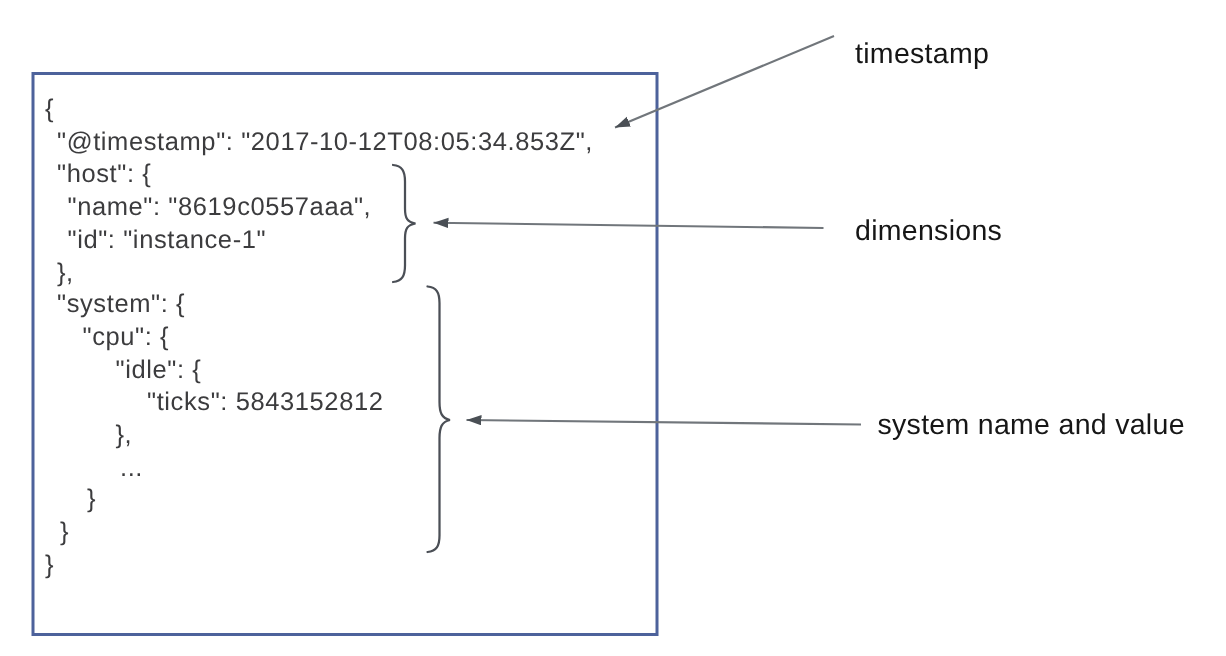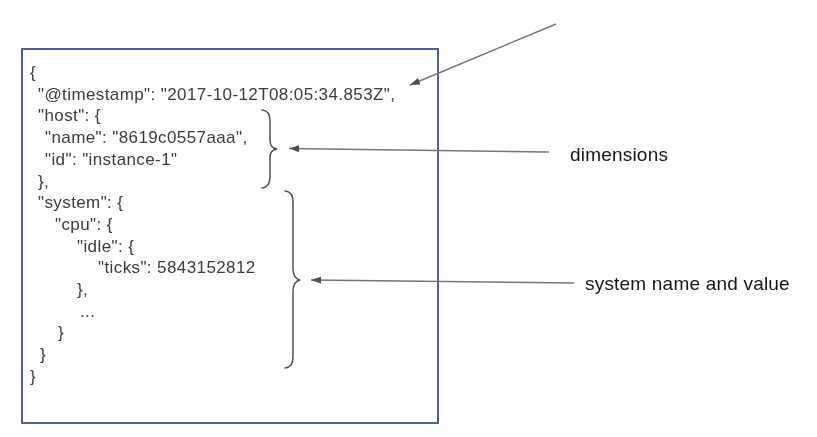--- a/index.html
+++ b/index.html
@@ -103,16 +103,17 @@
 
     <path d="M285 191 C291 191.5 293 195 293 202 L293 268 C293 275 294.5 279 300 280 C294.5 281 293 285 293 292 L293 357 C293 364 291 367.5 285 368" fill="none" stroke="#4b4f56" stroke-width="1.5" stroke-linecap="round"></path>
 
     <line x1="556" y1="24" x2="410" y2="85" stroke="#71767b" stroke-width="1.4" marker-end="url(#ah)"></line>
 
     <line x1="549" y1="152" x2="289" y2="148.5" stroke="#71767b" stroke-width="1.4" marker-end="url(#ah)"></line>
 
     <line x1="574" y1="283" x2="311" y2="280" stroke="#71767b" stroke-width="1.4" marker-end="url(#ah)"></line>
   </svg>
 
+  <div class="anno anno-timestamp">timestamp</div>
   <div class="anno anno-dimensions">dimensions</div>
   <div class="anno anno-metric">system name and value</div>
 
 </div>
 
 </body></html>

